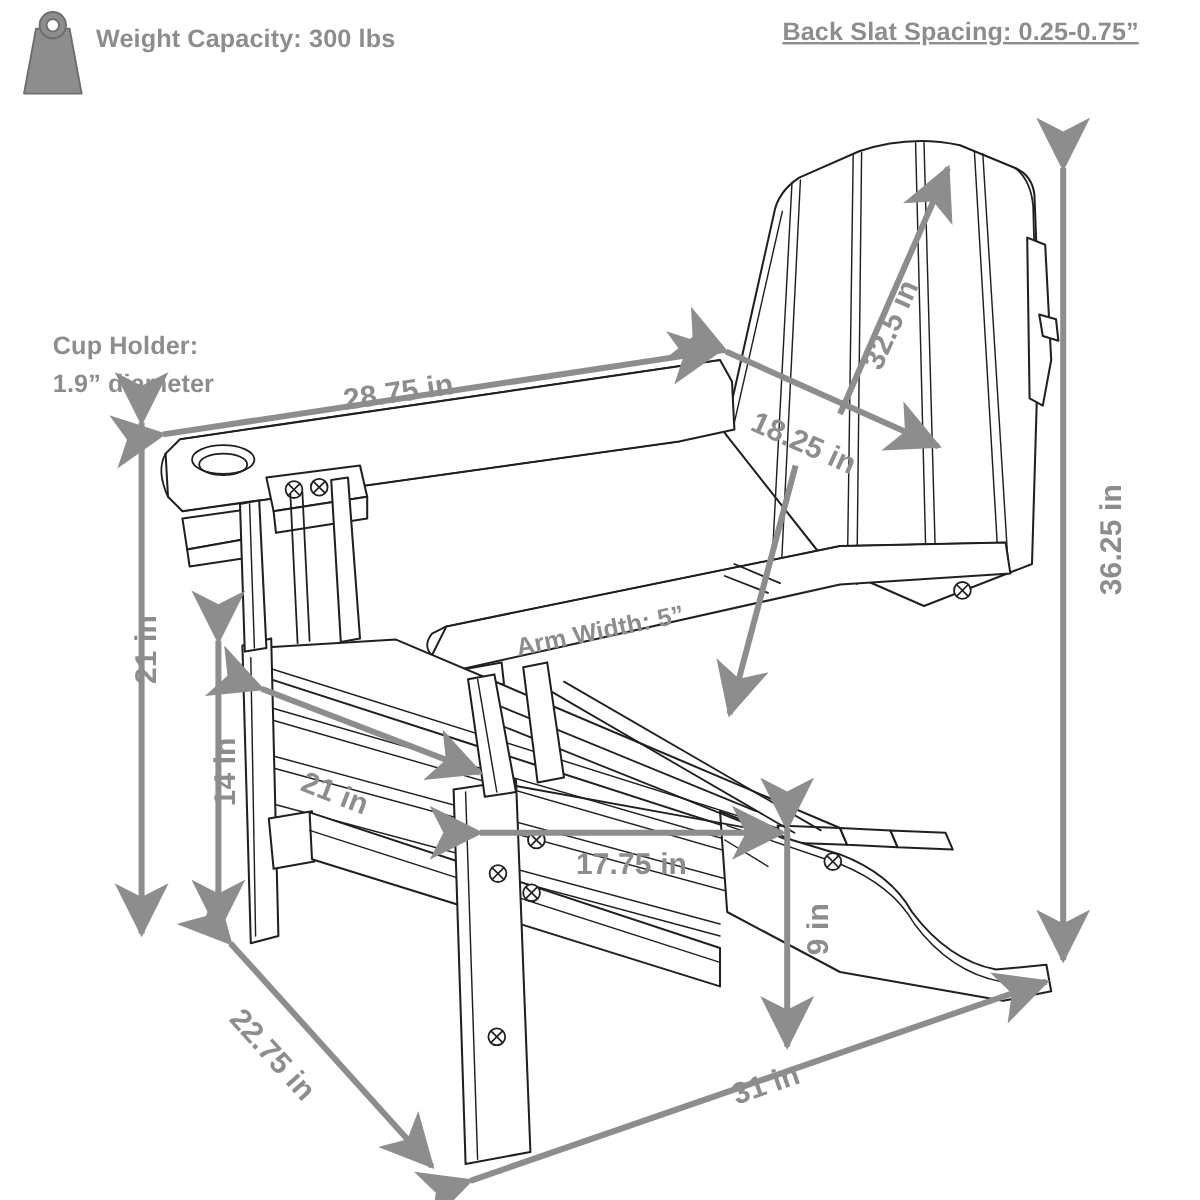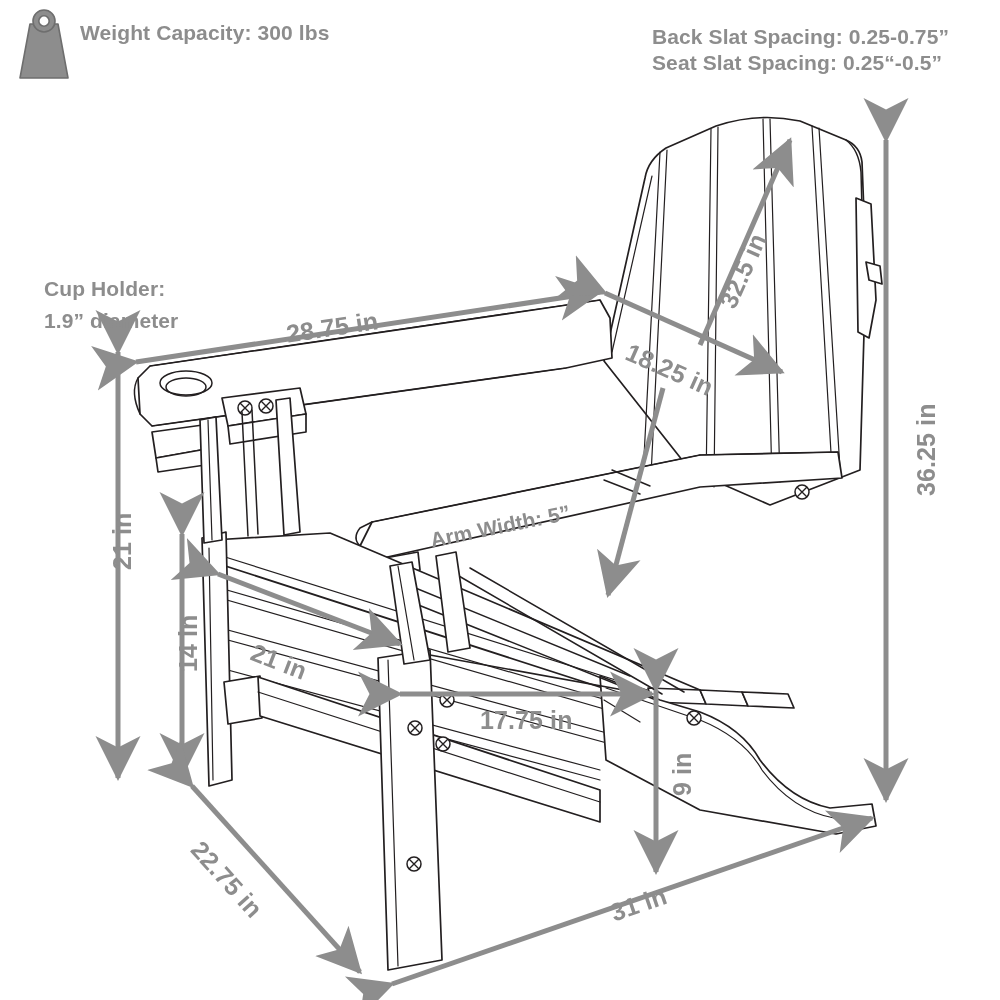--- a/index.html
+++ b/index.html
@@ -308,23 +308,22 @@
       <line class="dim-line" x1="656" y1="690" x2="656" y2="872" marker-start="url(#ahs)" marker-end="url(#ahs)"></line>
 
       <line class="dim-line" x1="192" y1="786" x2="360" y2="972" marker-start="url(#ahs)" marker-end="url(#ahs)"></line>
 
       <line class="dim-line" x1="392" y1="984" x2="872" y2="818" marker-start="url(#ahs)" marker-end="url(#ahs)"></line>
     </g>
   </svg>
 
   <div class="lbl lbl-note" style="left:80px; top:20px;">Weight Capacity: 300 lbs</div>
 
-  <div class="lbl lbl-note" style="left:652px; top:24px;">Back Slat Spacing: 0.25-0.75”</div>
-
-  <div class="lbl lbl-note" style="left:652px; top:50px;">Seat Slat Spacing: 0.25“-0.5”</div>
+  <div class="lbl lbl-note" style="left:652px; top:14px;text-decoration:underline;">Back Slat Spacing: 0.25-0.75”</div>
+
 
   <div class="lbl lbl-note" style="left:44px; top:276px;">Cup Holder:</div>
 
   <div class="lbl lbl-note" style="left:44px; top:308px;">1.9” diameter</div>
 
   <div class="lbl lbl-dim rot" style="left:284px; top:318px; transform:rotate(-8.5deg);">28.75 in</div>
 
   <div class="lbl lbl-dim rot" style="left:712px; top:300px; transform:rotate(-66deg);">32.5 in</div>
 
   <div class="lbl lbl-dim rot" style="left:634px; top:336px; transform:rotate(24deg);">18.25 in</div>

